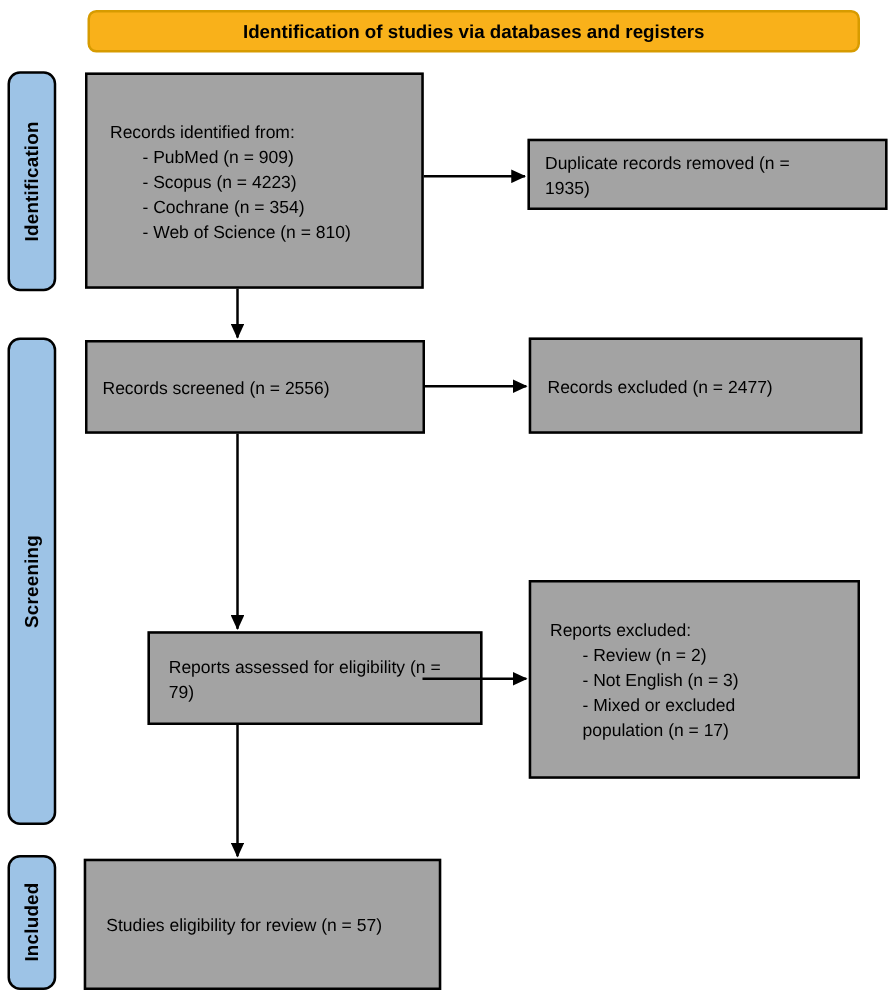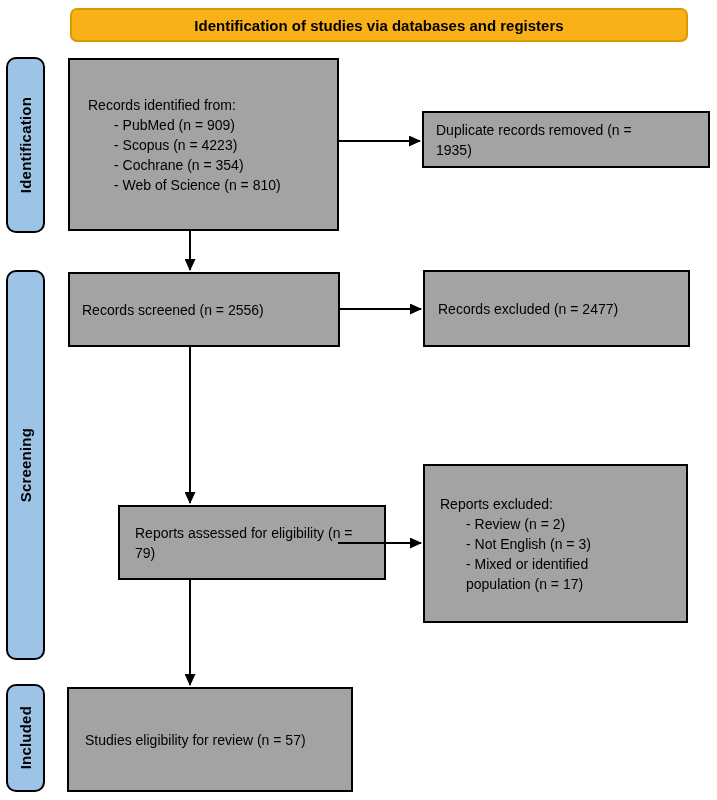--- a/index.html
+++ b/index.html
@@ -106,21 +106,21 @@
   </div>
 
   <div class="fbox" id="box-assessed">
     <div class="tline">Reports assessed for eligibility (n = 79)</div>
   </div>
 
   <div class="fbox" id="box-reports-excluded">
     <div class="tline">Reports excluded:</div>
     <div class="tline indent">- Review (n = 2)</div>
     <div class="tline indent">- Not English (n = 3)</div>
-    <div class="tline indent">- Mixed or identified</div>
+    <div class="tline indent">- Mixed or excluded</div>
     <div class="tline indent">population (n = 17)</div>
   </div>
 
   <div class="fbox" id="box-included">
     <div class="tline">Studies eligibility for review (n = 57)</div>
   </div>
 
   <svg id="arrows" viewBox="0 0 717 800" xmlns="http://www.w3.org/2000/svg">
     <defs>
       <marker id="ah" markerUnits="userSpaceOnUse" markerWidth="12" markerHeight="11" refX="11" refY="5.5" orient="auto">

